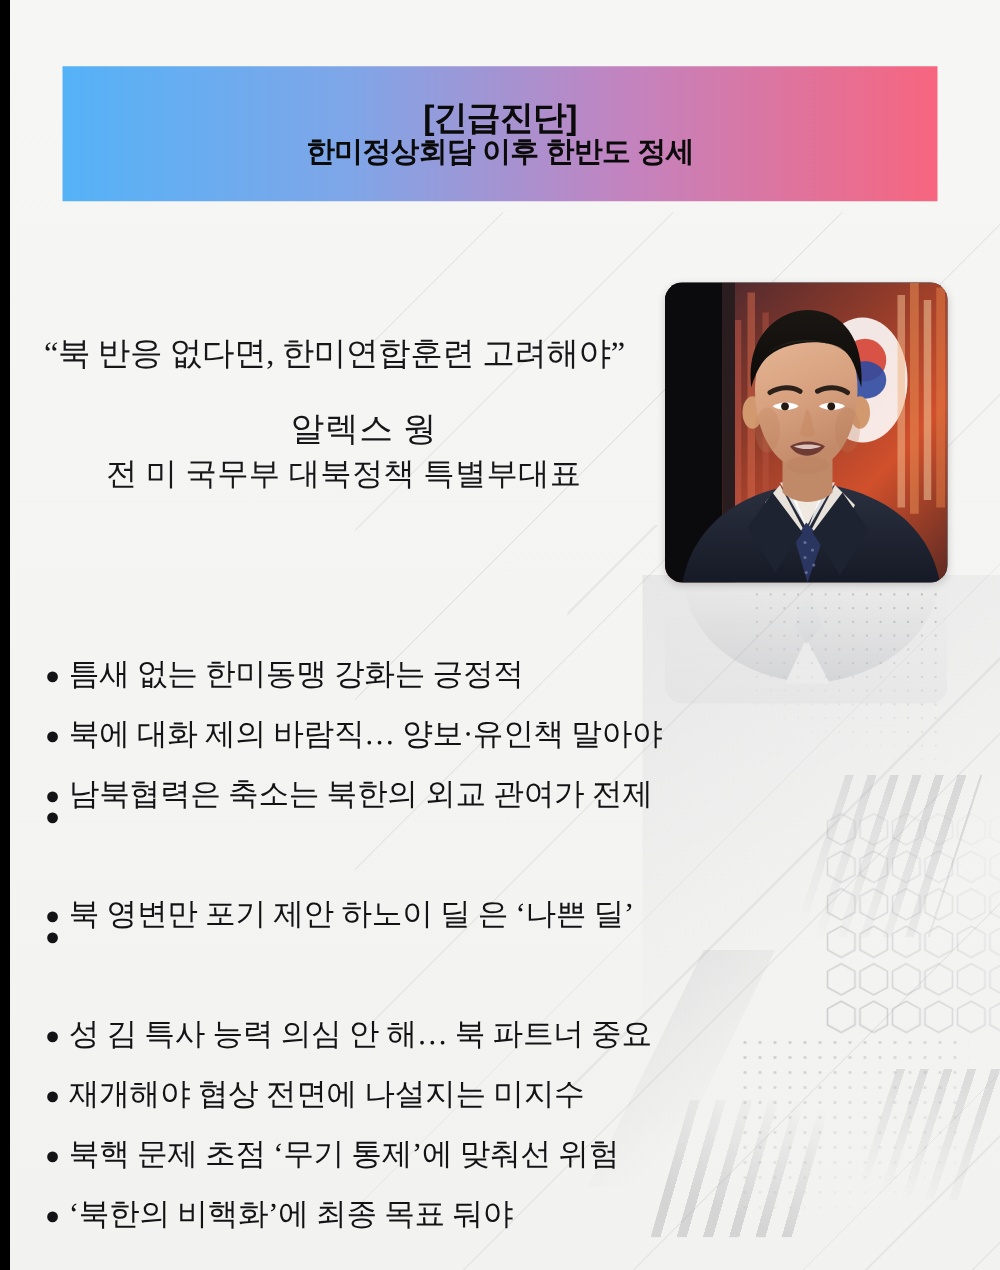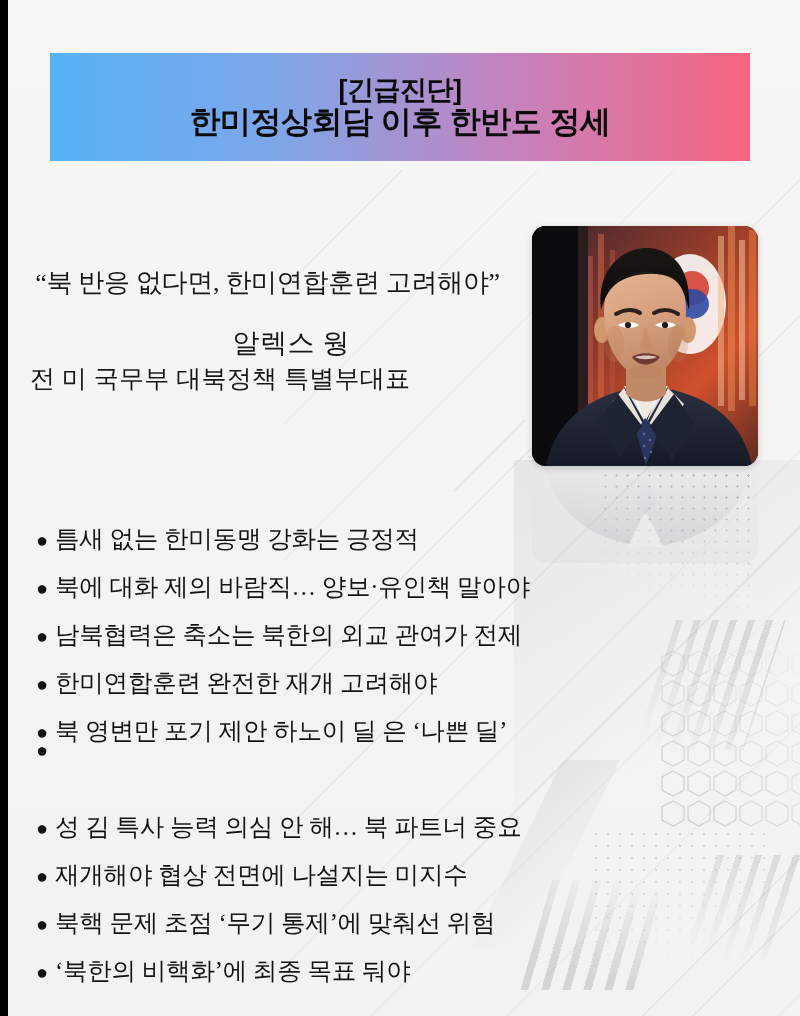--- a/index.html
+++ b/index.html
@@ -191,21 +191,21 @@
   }
   .banner-line {
     font-family: "Liberation Sans", "DejaVu Sans", sans-serif;
     font-weight: 700;
     color: #0b0b0b;
     letter-spacing: -0.5px;
     line-height: 1.12;
     white-space: nowrap;
   }
   .banner-line-1 { font-size: 27px; }
-  .banner-line-2 { font-size: 31px; }
+  .banner-line-2 { font-size: 23px; }
 
   
   .quote {
     position: absolute;
     left: 0px;
     top: 265px;
     width: 535px;
     text-align: center;
     font-size: 26px;
     color: #17171a;
@@ -220,20 +220,21 @@
     text-align: center;
     font-size: 27px;
     color: #17171a;
     letter-spacing: 0.5px;
   }
   .speaker-title {
     position: absolute;
     left: 30px;
     top: 362px;
     width: 490px;
+    text-align: center;
     font-size: 25px;
     color: #17171a;
     letter-spacing: 0.3px;
   }
 
   
   .portrait-wrap {
     position: absolute;
     left: 532px;
     top: 226px;
@@ -452,21 +453,20 @@
     <div class="bullet">
       <span class="bullet-dot">●</span>
       <span class="bullet-text">북에 대화 제의 바람직… 양보·유인책 말아야</span>
     </div>
     <div class="bullet">
       <span class="bullet-dot">●</span>
       <span class="bullet-text">남북협력은 축소는 북한의 외교 관여가 전제</span>
     </div>
     <div class="bullet">
       <span class="bullet-dot">●</span>
-      <span class="bullet-text">한미연합훈련 완전한 재개 고려해야</span>
     </div>
     <div class="bullet">
       <span class="bullet-dot">●</span>
       <span class="bullet-text">북 영변만 포기 제안 하노이 딜 은 ‘나쁜 딜’</span>
     </div>
     <div class="bullet">
       <span class="bullet-dot">●</span>
     </div>
     <div class="bullet">
       <span class="bullet-dot">●</span>

